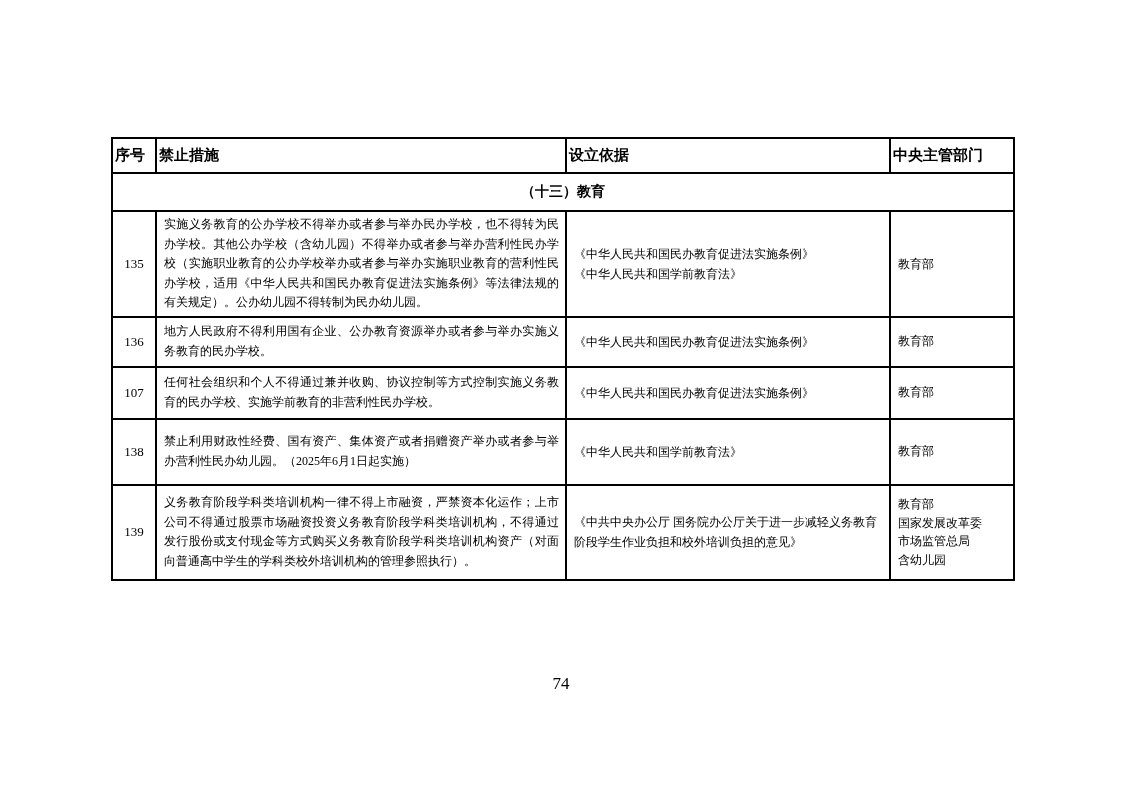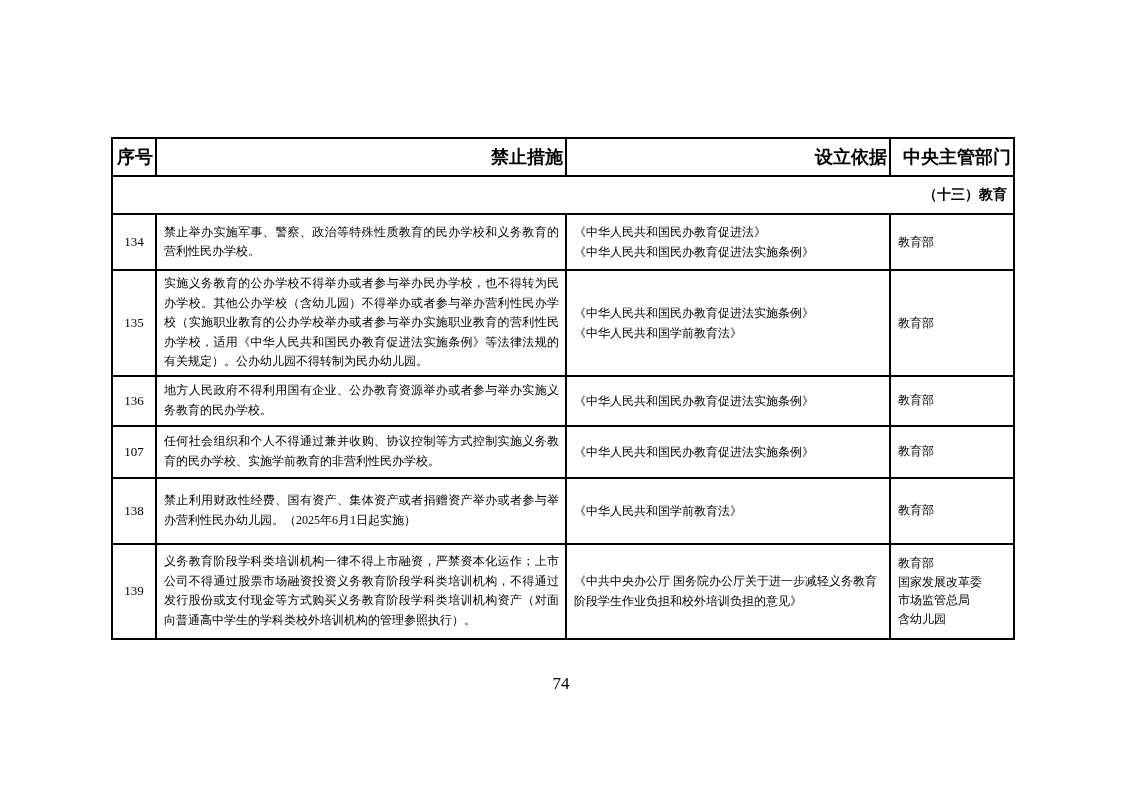--- a/index.html
+++ b/index.html
@@ -23,34 +23,34 @@
     table-layout: fixed;
   }
   .doc-table th,
   .doc-table td {
     border: 2px solid #000000;
     vertical-align: middle;
     padding: 3px 6px;
     overflow: hidden;
   }
   .doc-table th {
-    font-size: 18px;
+    font-size: 15px;
     font-weight: bold;
-    text-align: right;
+    text-align: left;
     padding: 6px 2px;
   }
   .col-no      { width: 44px; }
   .col-measure { width: 410px; }
   .col-basis   { width: 324px; }
   .col-dept    { width: 124px; }
 
   .section-cell {
     font-size: 14px;
     font-weight: bold;
-    text-align: right;
+    text-align: center;
     padding-left: 7px;
     border-radius: 12px;
   }
   td.cell-no {
     text-align: center;
     font-size: 13px;
   }
   td.cell-measure {
     font-size: 12px;
     line-height: 19.5px;
@@ -108,31 +108,20 @@
       <th>序号</th>
       <th>禁止措施</th>
       <th>设立依据</th>
       <th>中央主管部门</th>
     </tr>
     <tr class="sec-row">
       <td class="section-cell" colspan="4">（十三）教育</td>
     </tr>
 
 
-    <tr class="rh-134">
-      <td class="cell-no">134</td>
-      <td class="cell-measure">禁止举办实施军事、警察、政治等特殊性质教育的民办学校和义务教育的营利性民办学校。</td>
-      <td class="cell-basis">
-        <div>《中华人民共和国民办教育促进法》</div>
-        <div>《中华人民共和国民办教育促进法实施条例》</div>
-      </td>
-      <td class="cell-dept">
-        <div>教育部</div>
-      </td>
-    </tr>
 
     <tr class="rh-135">
       <td class="cell-no">135</td>
       <td class="cell-measure">实施义务教育的公办学校不得举办或者参与举办民办学校，也不得转为民办学校。其他公办学校（含幼儿园）不得举办或者参与举办营利性民办学校（实施职业教育的公办学校举办或者参与举办实施职业教育的营利性民办学校，适用《中华人民共和国民办教育促进法实施条例》等法律法规的有关规定）。公办幼儿园不得转制为民办幼儿园。</td>
       <td class="cell-basis">
         <div>《中华人民共和国民办教育促进法实施条例》</div>
         <div>《中华人民共和国学前教育法》</div>
       </td>
       <td class="cell-dept">
         <div>教育部</div>

